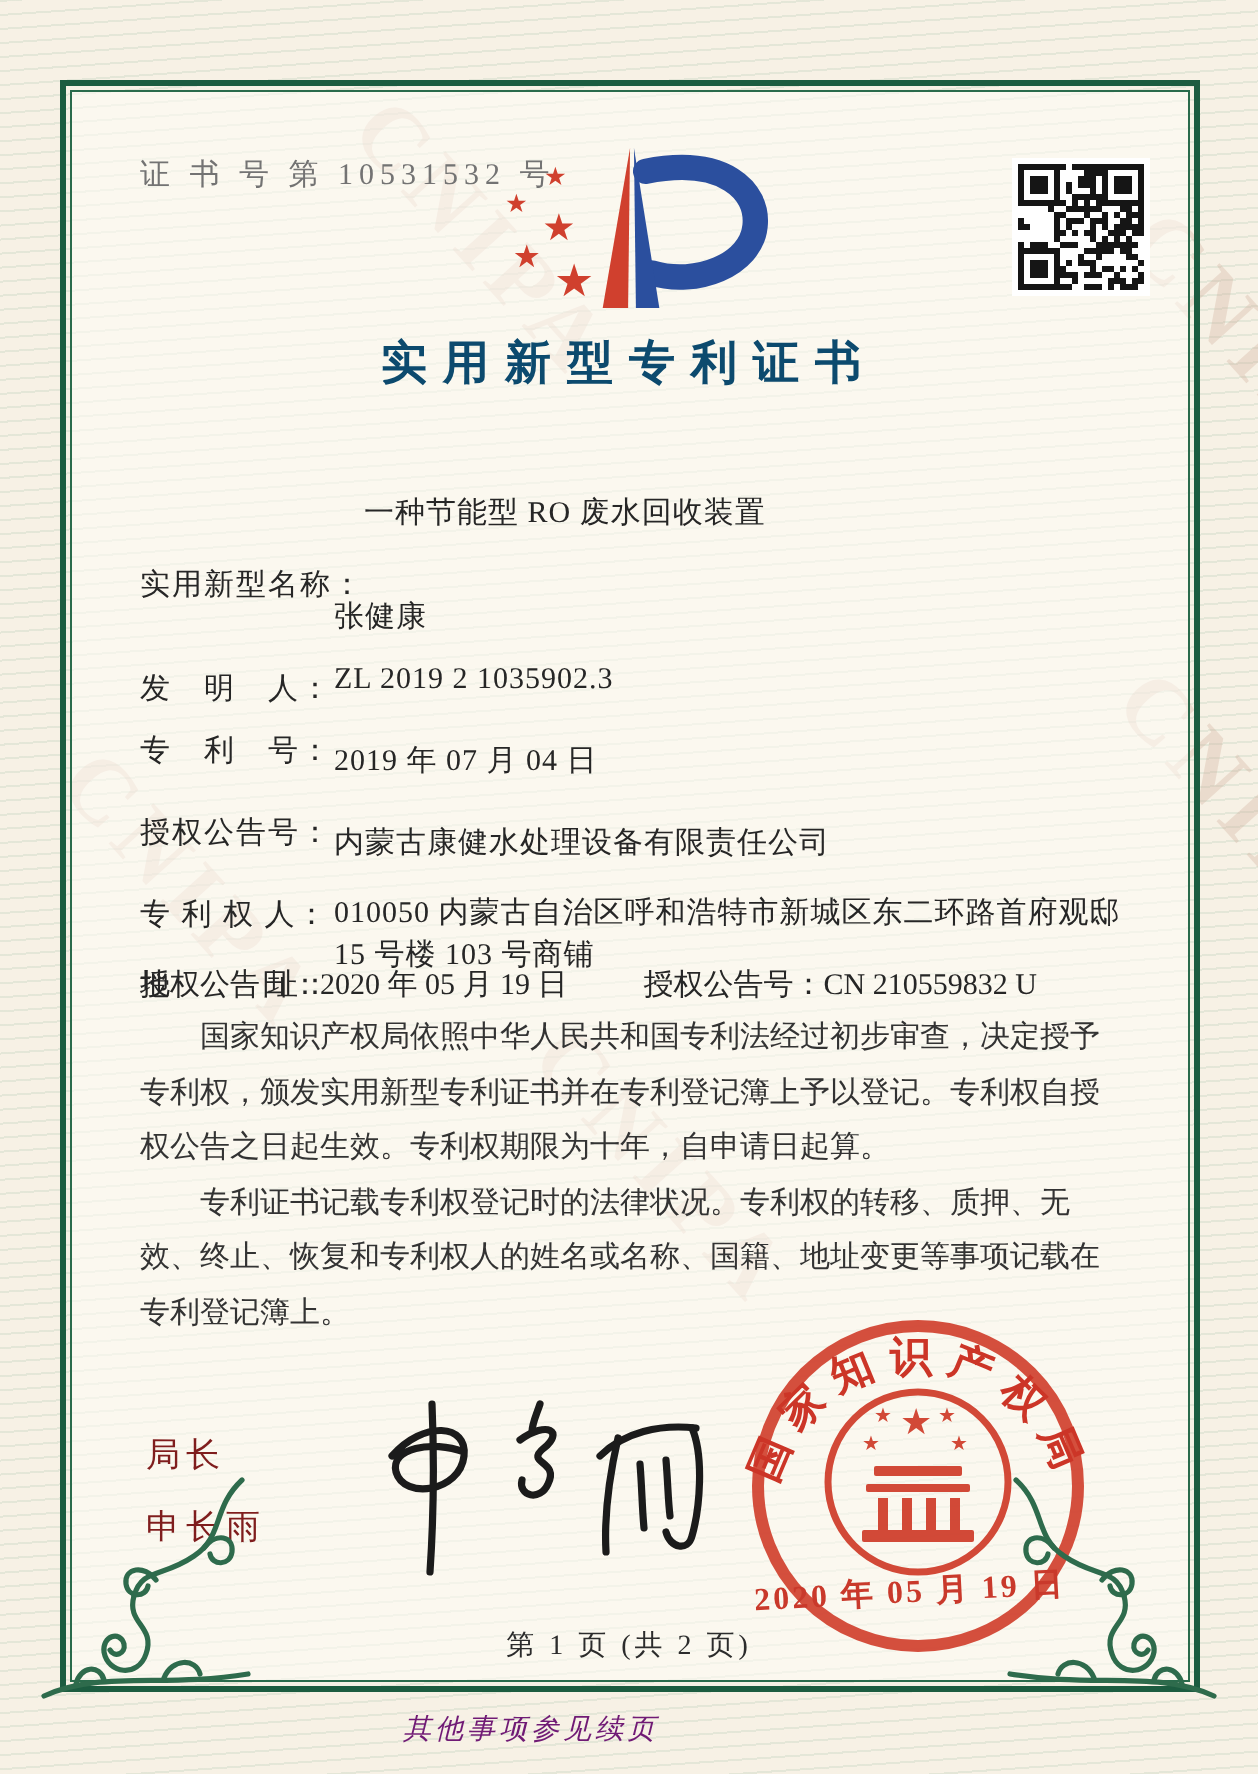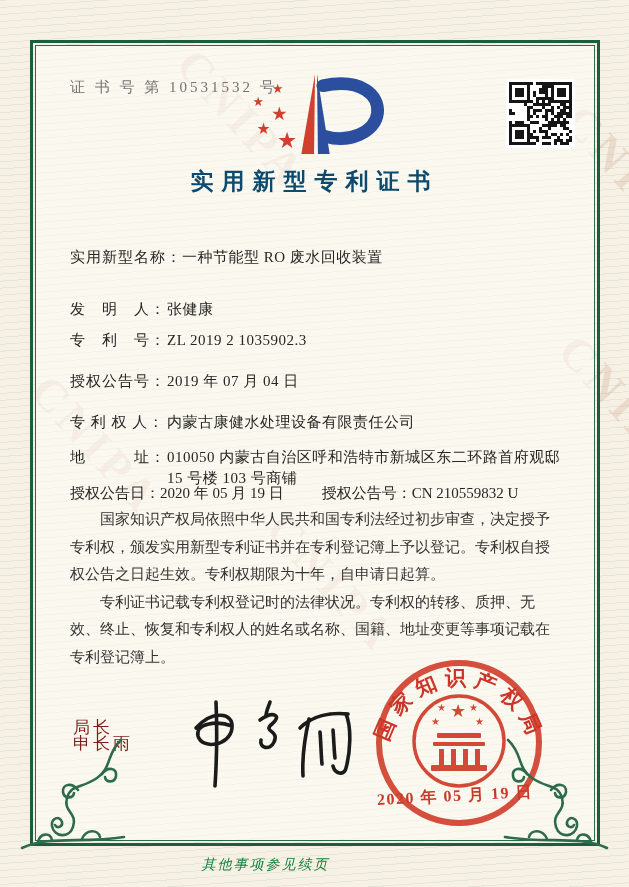--- a/index.html
+++ b/index.html
@@ -28,34 +28,34 @@
     position:absolute;inset:2px;border:1px solid #2a6b4c;
     background:rgba(255,253,247,0.55);
   }
   .abs{position:absolute;z-index:2;}
   .cert-no{left:70px;top:78px;font-size:15px;letter-spacing:3px;color:#737373;}
   .logo{left:233px;top:70px;}
   .qr{left:506px;top:79px;background:#fff;padding:3px;}
   .title{left:0;top:166px;width:629px;text-align:center;font-size:23px;
          letter-spacing:8px;font-weight:600;color:#0c4a6e;}
   .row{left:70px;width:505px;font-size:15px;color:#262626;line-height:21px;}
-  .flabel{display:inline-block;min-width:97px;letter-spacing:1px;vertical-align:top;}
+  .flabel{display:inline-block;min-width:97px;letter-spacing:1px;vertical-align:top;margin-top:36px;}
   .fvalue{letter-spacing:0.5px;font-family:Liberation Serif, serif;}
   .fvalue.wrap{display:inline-block;width:398px;vertical-align:top;}
   .pair2{margin-left:38px;margin-top:12px;}
   .paras{left:70px;top:506px;width:494px;font-size:15px;line-height:27.5px;
          color:#333;}
   .paras p{margin:0;text-indent:2em;}
   .director{left:73px;font-size:17px;letter-spacing:3px;color:#7f1d1d;}
   .sig{left:182px;top:696px;}
   .seal{left:371px;top:655px;}
   .seal-date{left:377px;top:786px;font-size:16px;color:#c9392b;letter-spacing:1.5px;
              transform:rotate(-3deg);font-weight:600;white-space:nowrap;}
   .pageinfo{left:0;top:814px;width:629px;text-align:center;font-size:14px;color:#2c2c2c;letter-spacing:2px;}
-  .footnote{left:0;top:856px;width:531px;text-align:center;font-size:14px;color:#15803d;
+  .footnote{left:0;top:856px;width:531px;text-align:center;font-size:14px;color:#701a75;
             letter-spacing:2px;font-style:italic;}
   .orn{position:absolute;z-index:3;}
   .orn.right{transform:scaleX(-1);}
 </style>
 </head>
 <body>
 
 <div class="page">
 
   <div class="wm" style="left:158px;top:92px">CNIPA</div>
@@ -282,21 +282,21 @@
   <div class="abs row" style="top:483px">
     <span>授权公告日：</span><span>2020 年 05 月 19 日</span><span class="pair2">授权公告号：</span><span>CN 210559832 U</span>
   </div>
 
   <div class="abs paras">
     <p>国家知识产权局依照中华人民共和国专利法经过初步审查，决定授予专利权，颁发实用新型专利证书并在专利登记簿上予以登记。专利权自授权公告之日起生效。专利权期限为十年，自申请日起算。</p>
     <p>专利证书记载专利权登记时的法律状况。专利权的转移、质押、无效、终止、恢复和专利权人的姓名或名称、国籍、地址变更等事项记载在专利登记簿上。</p>
   </div>
 
   <div class="abs director" style="top:716px">局长</div>
-  <div class="abs director" style="top:732px">申长雨</div>
+  <div class="abs director" style="top:752px">申长雨</div>
 
   <svg class="abs sig" width="170" height="100" viewBox="0 0 170 100">
     <g fill="none" stroke="#1b1b1b" stroke-width="3.6" stroke-linecap="round">
       <path d="M14,32 C30,14 52,16 50,32 C48,50 20,54 16,40 C13,28 34,24 50,30"></path>
       <path d="M34,6 C35,30 35,60 33,90"></path>
       <path d="M88,6 C86,12 84,16 84,20"></path>
       <path d="M78,24 C92,14 100,20 90,28 C80,36 98,34 92,46 C88,55 77,52 79,44"></path>
       <path d="M118,32 C130,20 148,16 166,18"></path>
       <path d="M127,23 C122,45 120,62 121,80"></path>
       <path d="M164,18 C170,32 168,58 164,72 C162,80 153,78 151,70"></path>
@@ -328,15 +328,16 @@
         <rect x="68" y="94" width="5" height="16"></rect>
         <rect x="80" y="94" width="5" height="16"></rect>
         <rect x="92" y="94" width="5" height="16"></rect>
         <rect x="104" y="94" width="5" height="16"></rect>
         <rect x="60" y="110" width="56" height="6" rx="1"></rect>
       </g>
     </g>
   </svg>
   <div class="abs seal-date">2020 年 05 月 19 日</div>
 
+  <div class="abs pageinfo">第 1 页 (共 2 页)</div>
   <div class="abs footnote">其他事项参见续页</div>
 
 </div>
 
 </body></html>

